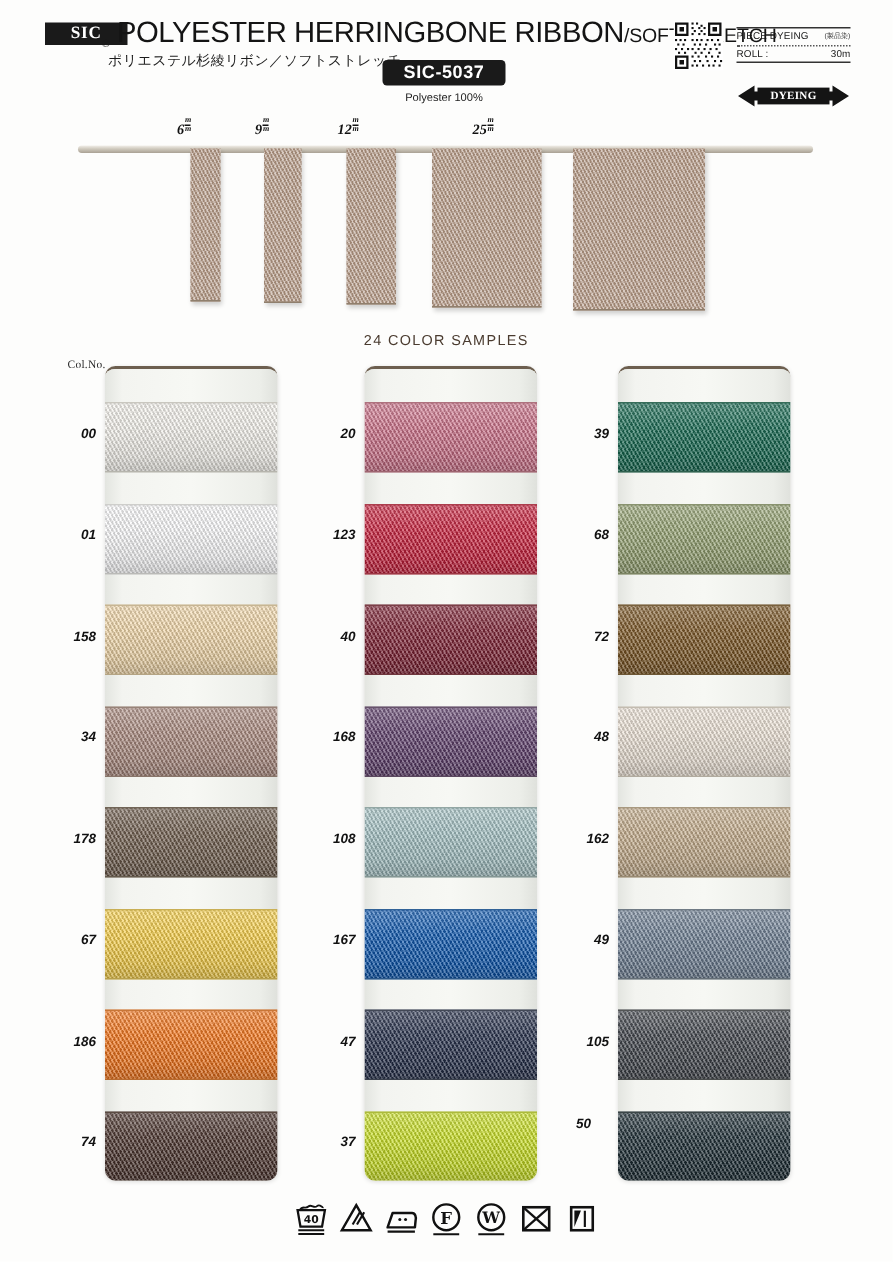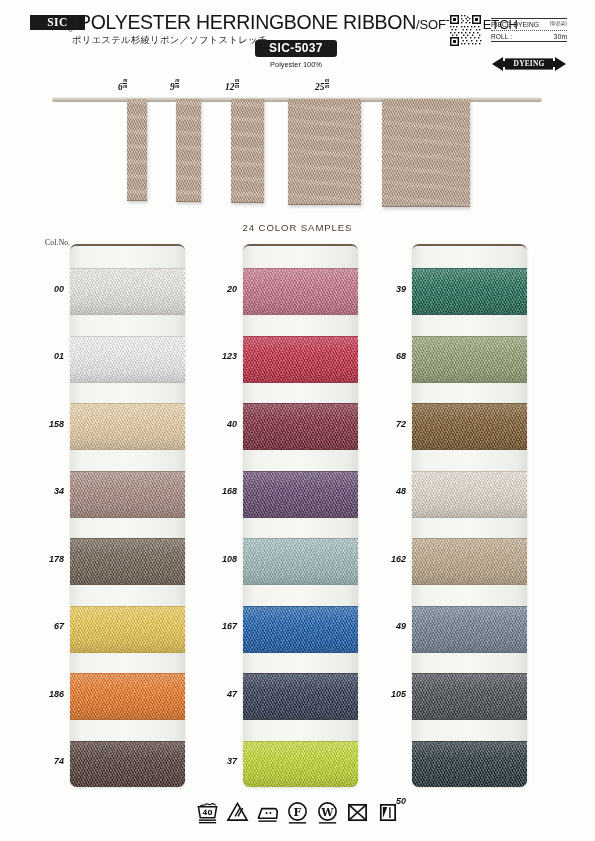--- a/index.html
+++ b/index.html
@@ -548,21 +548,21 @@
       <div class="colnum g2" style="top: 621px; position: absolute;">167</div>
       <div class="colnum g2" style="top: 688.5px; position: absolute;">47</div>
       <div class="colnum g2" style="top: 756px; position: absolute;">37</div>
       <div class="colnum g3" style="top: 283.5px; position: absolute;">39</div>
       <div class="colnum g3" style="top: 351px; position: absolute;">68</div>
       <div class="colnum g3" style="top: 418.5px; position: absolute;">72</div>
       <div class="colnum g3" style="top: 486px; position: absolute;">48</div>
       <div class="colnum g3" style="top: 553.5px; position: absolute;">162</div>
       <div class="colnum g3" style="top: 621px; position: absolute;">49</div>
       <div class="colnum g3" style="top: 688.5px; position: absolute;">105</div>
-      <div class="colnum g3" style="top: 796px; position: absolute;">50</div>
+      <div class="colnum g3" style="top: 744px; position: absolute; text-align: center;">50</div>
     </div>
 
   <div class="care-row">
 
     <svg class="care-sym" viewBox="0 0 24 26">
       <path d="M2.5 7 H21.5 L19.5 18.5 H4.5 Z" fill="none" stroke="#111" stroke-width="1.6"></path>
       <path d="M4 7 C6 3.5, 8 6.5, 10 4.5 C12 2.6, 14 6.2, 16 4.2 C18 2.4, 19.5 5.5, 20.5 5" fill="none" stroke="#111" stroke-width="1.3"></path>
       <text x="12" y="16" font-family="DejaVu Sans, sans-serif" font-size="7.5" font-weight="bold" text-anchor="middle" fill="#111">40</text>
       <line x1="3" y1="21" x2="21" y2="21" stroke="#111" stroke-width="1.5"></line>
       <line x1="3" y1="23.6" x2="21" y2="23.6" stroke="#111" stroke-width="1.5"></line>

